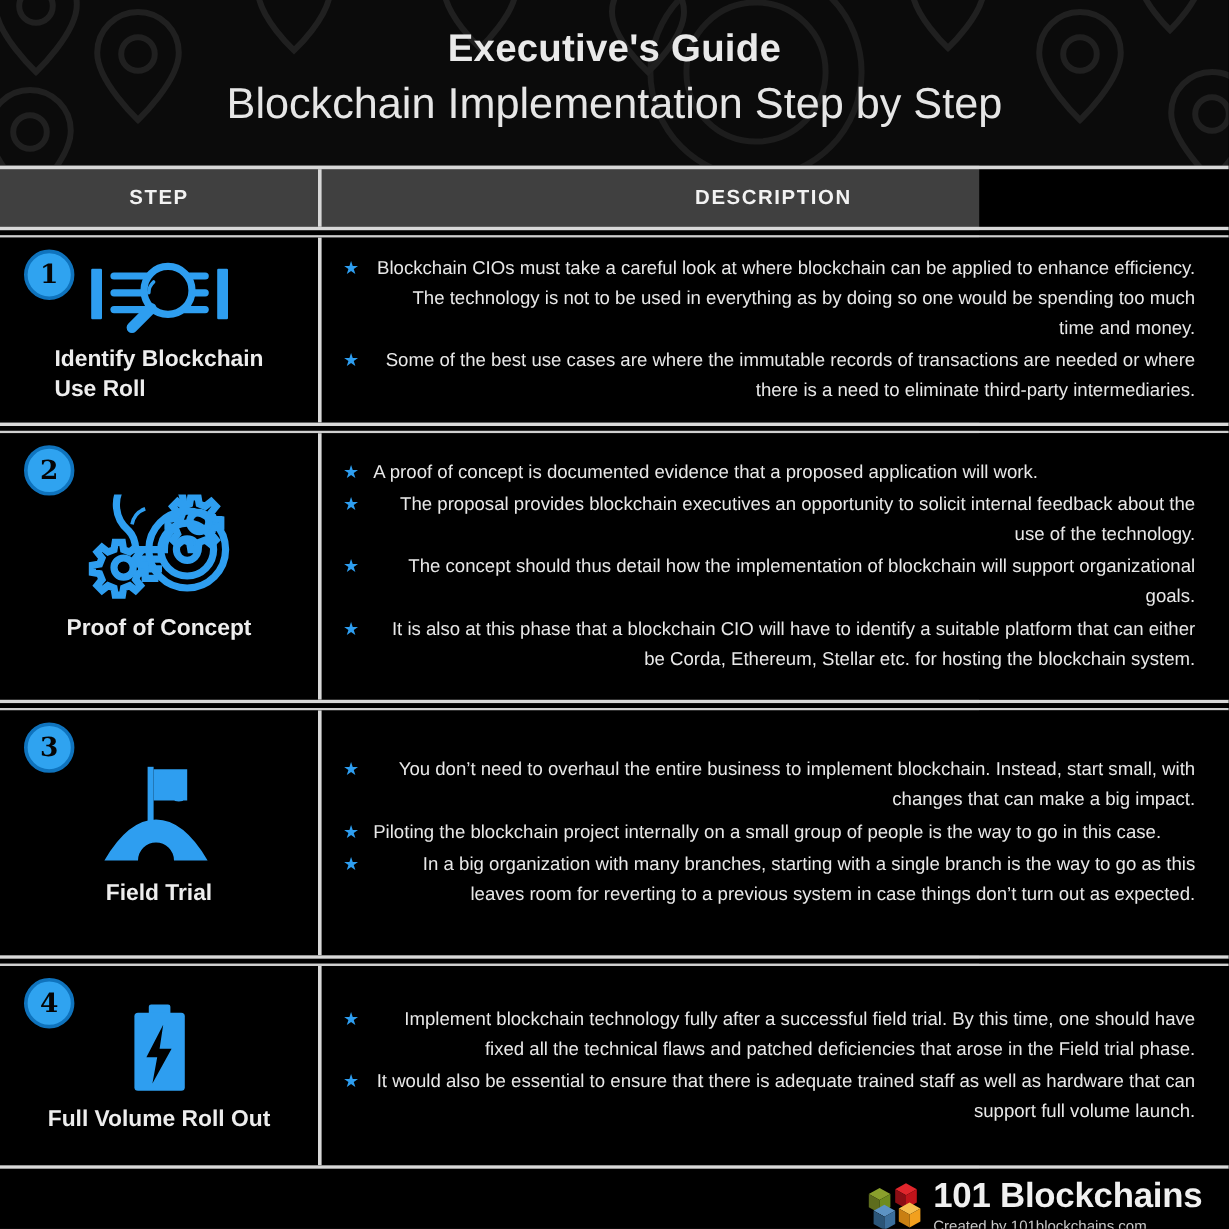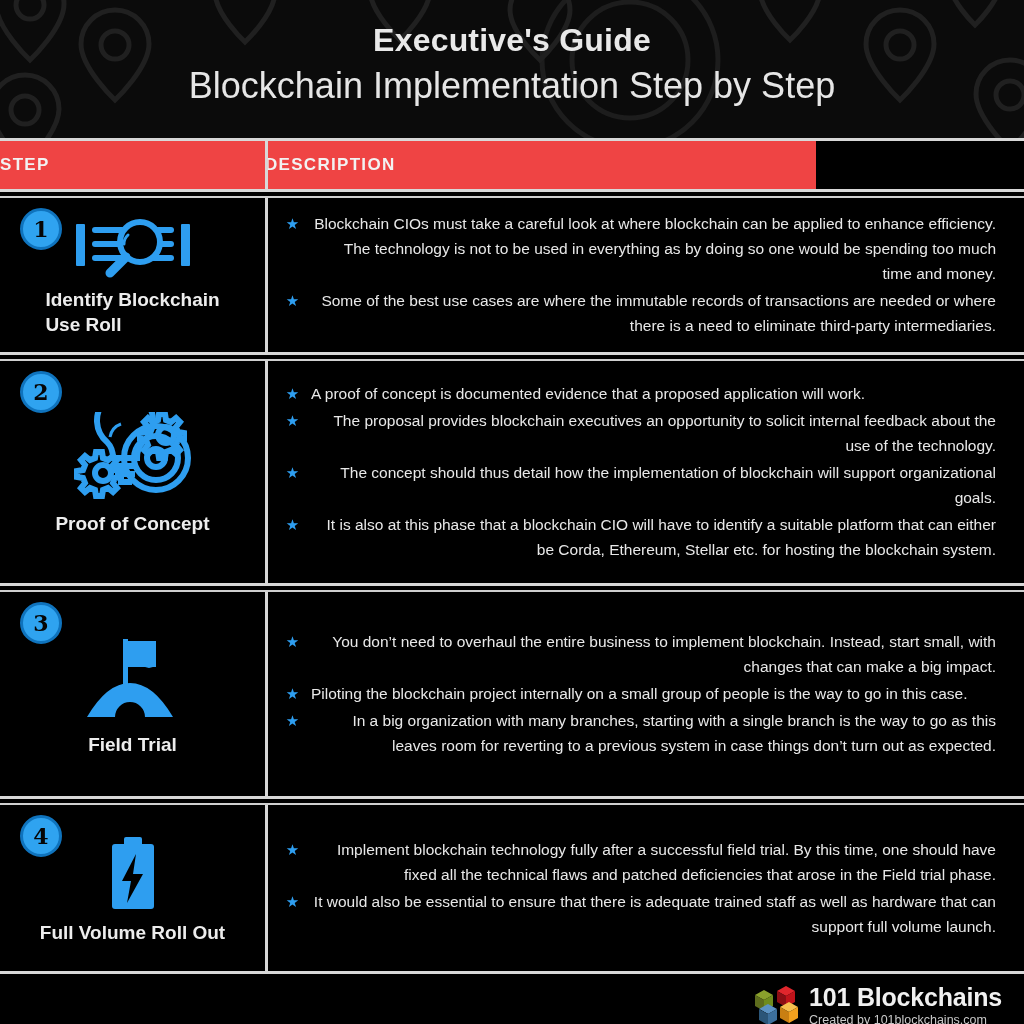--- a/index.html
+++ b/index.html
@@ -9,21 +9,21 @@
     height: 1024px;
     background: #000;
     font-family: "Liberation Sans", sans-serif;
     overflow: hidden;
   }
 
   #page {
     position: relative;
     width: 816px;
     height: 1024px;
-    background: #ef4444;
+    background: #404040;
   }
 
   
   .header {
     position: relative;
     height: 138px;
     width: 1024px;
     background: #0b0b0b;
     overflow: hidden;
   }
@@ -75,21 +75,21 @@
     bottom: 0;
   }
 
   .thead {
     position: relative;
     display: flex;
     height: 48px;
     align-items: center;
   }
   .thead .col-step, .thead .col-desc {
-    display: flex; align-items: center; 
+    display: flex; align-items: center; justify-content: center;
     height: 100%;
   }
   .col-step { width: 265px; }
   .col-desc { width: 759px; }
   .th-label {
     font-size: 17px;
     font-weight: bold;
     color: #f2f2f2;
     letter-spacing: 1.3px;
   }
@@ -179,21 +179,21 @@
     background: #000;
     display: flex;
     align-items: center;
     justify-content: flex-end;
     padding-right: 22px;
   }
   .logo-wrap { display: flex; align-items: center; gap: 10px; }
   .logo-cubes { width: 46px; height: 42px; }
   .logo-text { display: flex; flex-direction: column; line-height: 1; }
   .logo-name {
-    font-size: 25px;
+    font-size: 29px;
     font-weight: bold;
     color: #f0f0f0;
     letter-spacing: -0.2px;
   }
   .logo-sub {
     font-size: 12.5px;
     color: #c9c9c9;
     margin-top: 4px;
   }
 </style>

